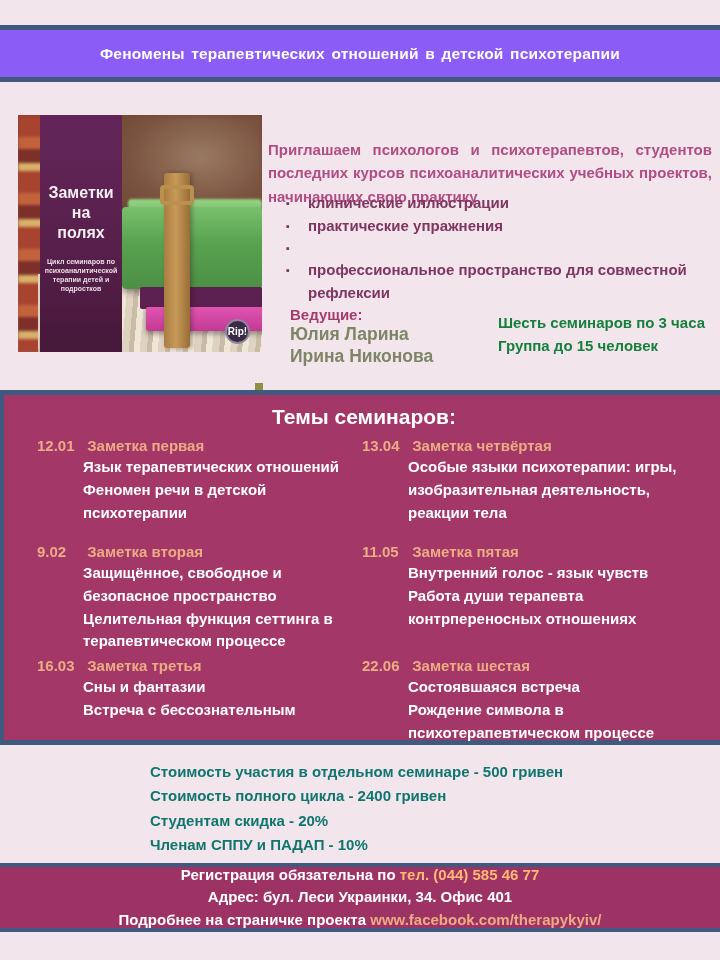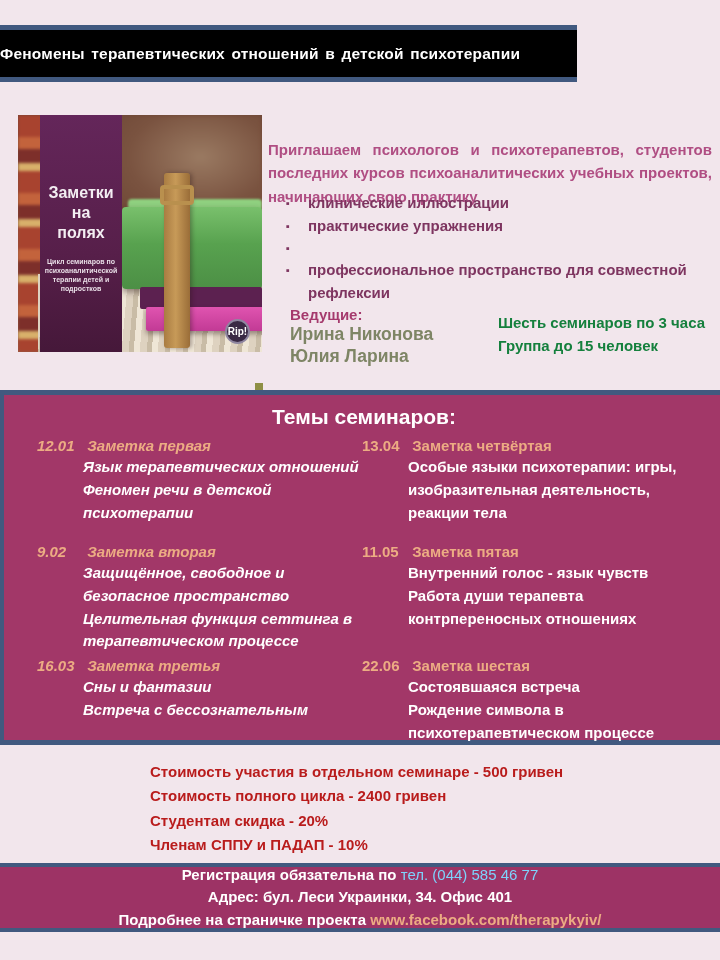--- a/index.html
+++ b/index.html
@@ -4,23 +4,23 @@
 <style>
   html,body{margin:0;padding:0;}
   body{
     width:720px;height:960px;position:relative;overflow:hidden;
     background:#f2e6ec;
     font-family:"Liberation Sans",sans-serif;
     -webkit-font-smoothing:antialiased;
   }
   
   .header-bar{
-    position:absolute;left:0;top:25px;width:577px;height:47px;
-    background:#000000;border-top:5px solid #41597f;border-bottom:5px solid #41597f;
-    display:flex;align-items:center;box-sizing:content-box;
+    position:absolute;left:0;top:25px;width:720px;height:47px;
+    background:#8b5cf6;border-top:5px solid #41597f;border-bottom:5px solid #41597f;
+    display:flex;align-items:center;justify-content:center;box-sizing:content-box;
   }
   .header-bar .title{
     color:#ffffff;font-size:15.5px;font-weight:bold;letter-spacing:.2px;word-spacing:2px;
   }
   
   .book{
     position:absolute;left:18px;top:115px;width:244px;height:237px;overflow:hidden;
     background:linear-gradient(180deg,#6e4434 0%,#7c4f3a 35%,#8a5a42 60%,#93624a 100%);
   }
   .book .rug-left{
@@ -124,39 +124,39 @@
     text-align:center;margin-top:10px;color:#ffffff;font-size:21px;font-weight:bold;
   }
   .sem-entry{position:absolute;width:330px;}
   .sem-head{font-size:15px;font-weight:bold;color:#ecac83;}
   .sem-head .sem-date{display:inline-block;min-width:40px;}
   .sem-head .sem-name{margin-left:6px;}
   .sem-desc{
     margin-left:46px;margin-top:2px;color:#ffffff;font-size:15px;font-weight:bold;
     line-height:1.52;white-space:pre-line;
   }
-  .col-left{left:33px;font-style:italic;}
+  .col-left{left:33px;}
   .col-right{left:358px;}
   .row-1{top:42px;}
   .row-2{top:148px;}
   .row-3{top:262px;}
   
   .pricing{
     position:absolute;left:150px;top:760px;
-    color:#b91c1c;font-size:15px;font-weight:bold;line-height:1.62;white-space:pre-line;
+    color:#0f766e;font-size:15px;font-weight:bold;line-height:1.62;white-space:pre-line;
   }
   
   .footer-bar{
     position:absolute;left:0;top:863px;width:720px;height:61px;
     background:#9d3365;border-top:4px solid #41597f;border-bottom:4px solid #41597f;
     box-sizing:content-box;text-align:center;padding-top:0;
     display:flex;flex-direction:column;justify-content:center;
   }
   .footer-line{color:#ffffff;font-size:15px;font-weight:bold;line-height:1.5;}
-  .footer-line .accent{color:#7dd3fc;font-weight:normal;}
+  .footer-line .accent{color:#fdba74;font-weight:bold;}
   .footer-line .fb-link{color:#ecac83;text-decoration:none;}
 </style>
 </head>
 <body>
 
 <div class="header-bar">
   <div class="title">Феномены терапевтических  отношений в детской психотерапии</div>
 </div>
 
 <div class="book">
@@ -196,22 +196,22 @@
     <span class="bullet-glyph">▪</span>
   </div>
   <div class="bullet-item">
     <span class="bullet-glyph">▪</span>
     <span>профессиональное пространство для совместной рефлексии</span>
   </div>
 </div>
 
 <div class="leaders">
   <div class="leaders-label">Ведущие:</div>
+  <div class="leader-name">Юлия Ларина</div>
   <div class="leader-name">Ирина Никонова</div>
-  <div class="leader-name">Юлия Ларина</div>
 </div>
 
 <div class="info-block" style="white-space:pre-line;">Шесть семинаров по 3 часа
 Группа до 15 человек</div>
 
 <div class="stray-bullet"></div>
 
 <div class="seminars">
   <div class="sem-title">Темы семинаров:</div>
 

